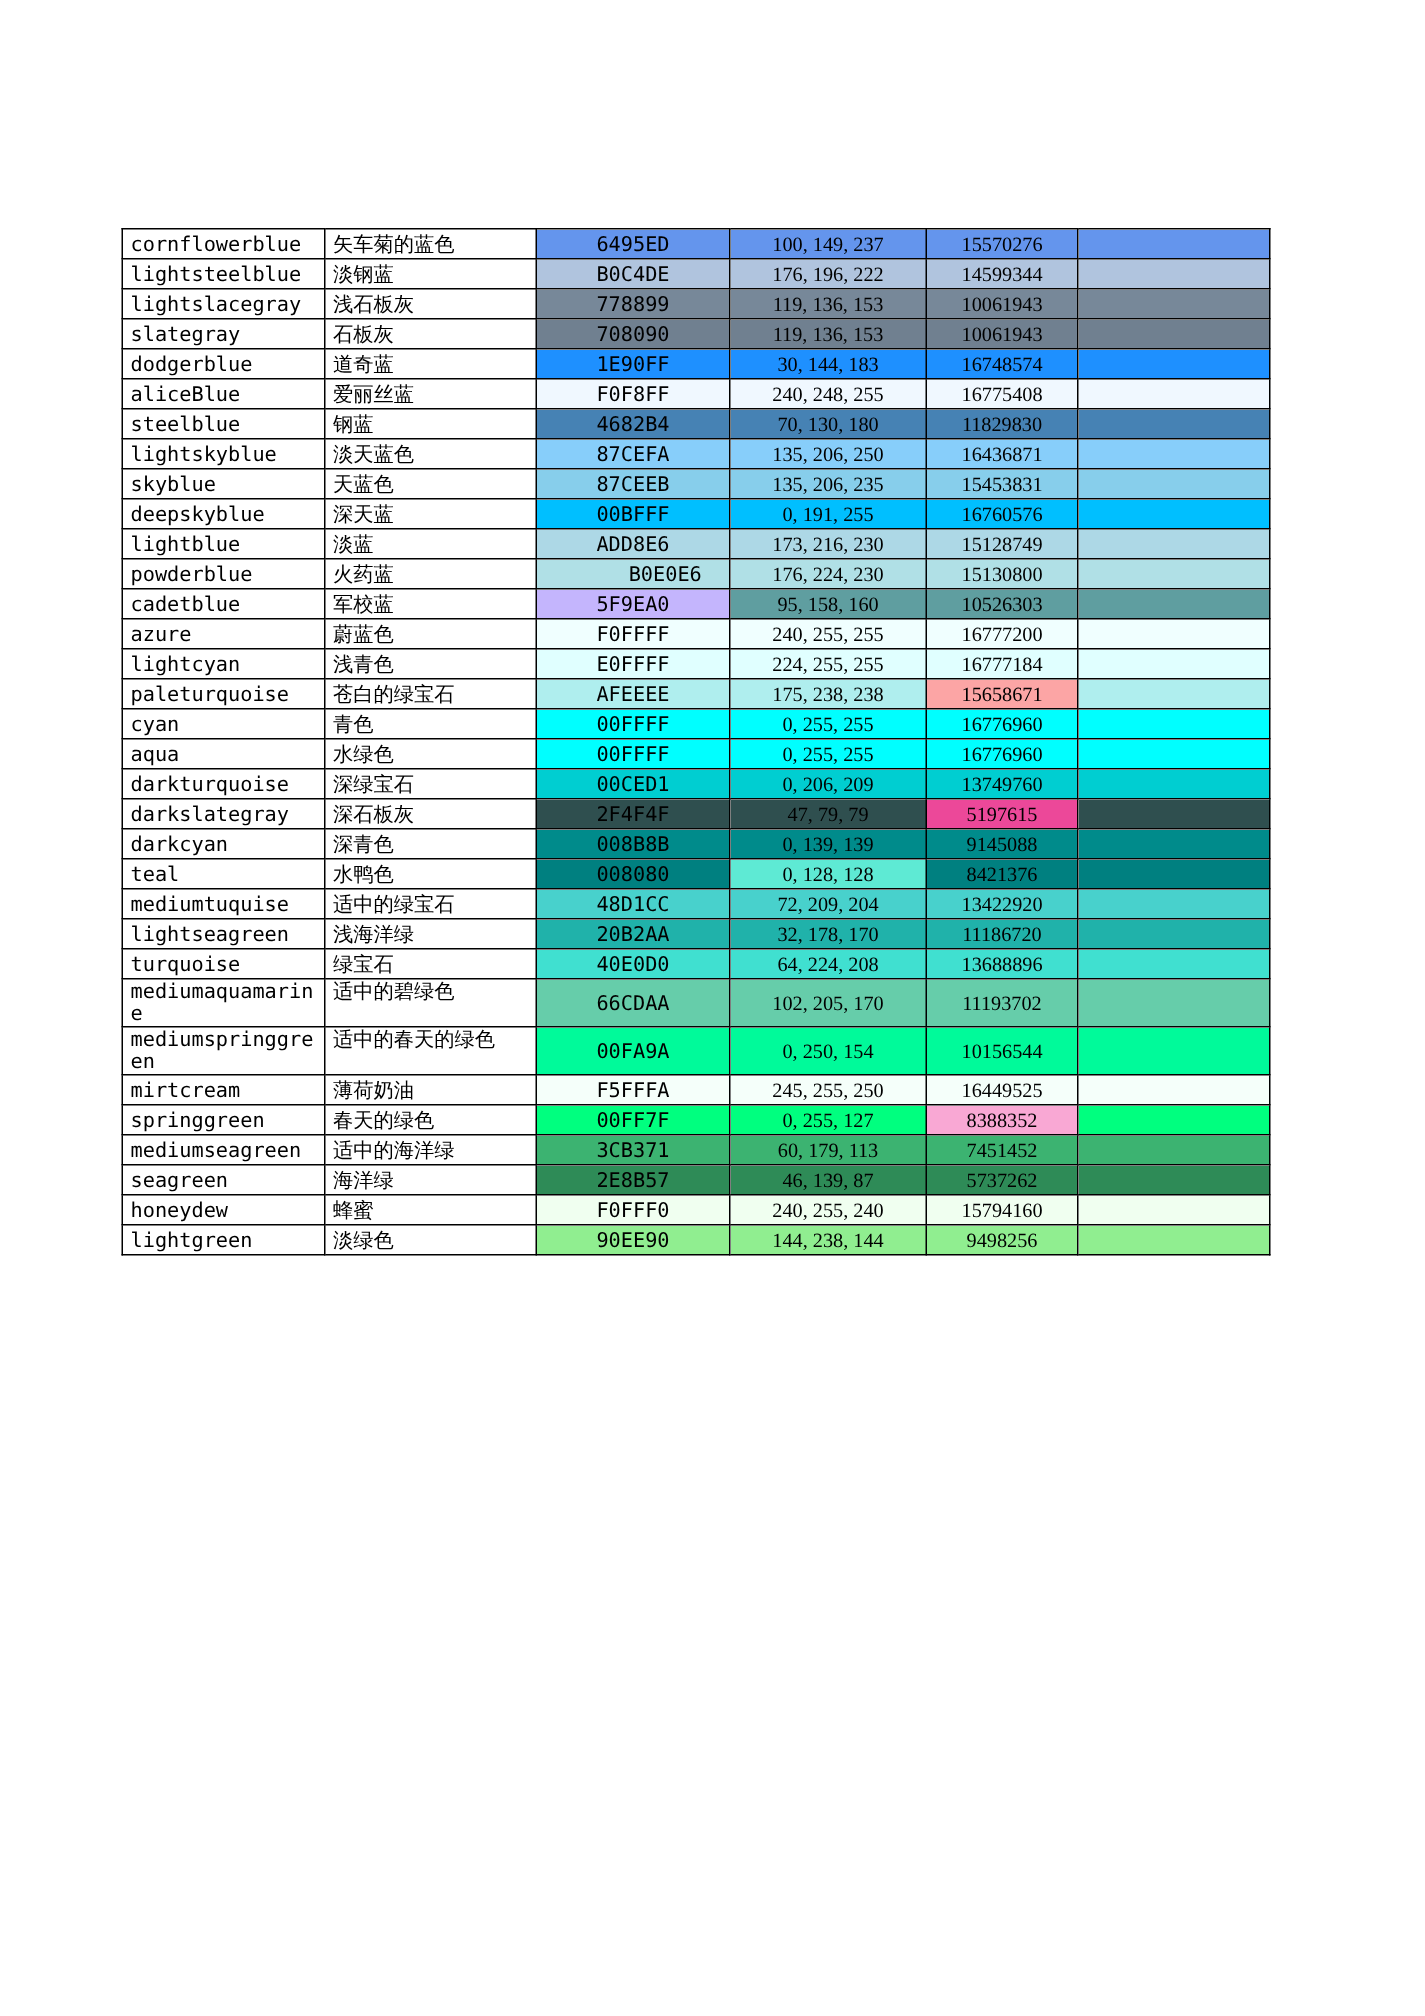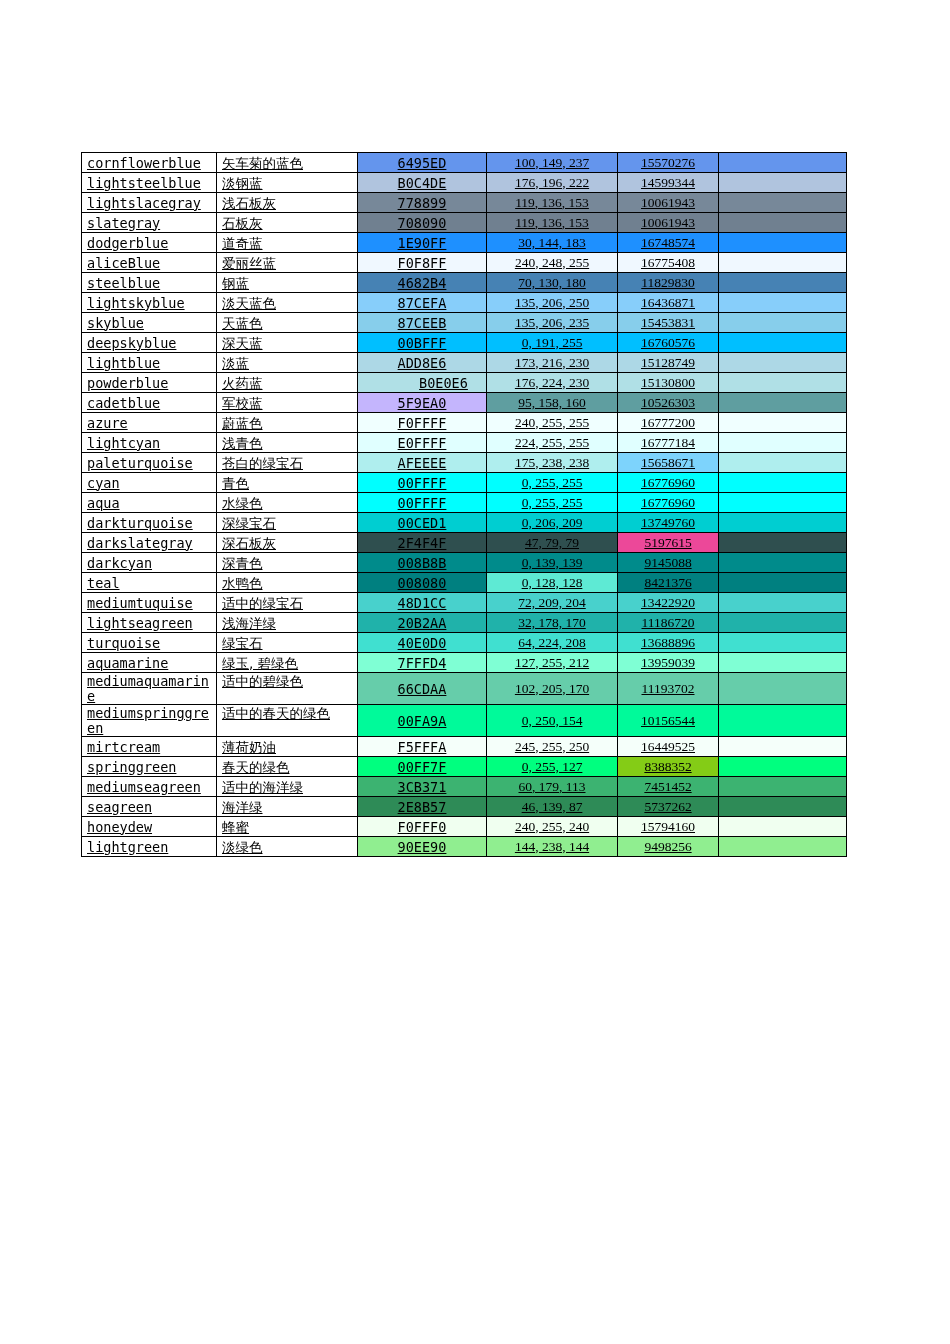--- a/index.html
+++ b/index.html
@@ -28,21 +28,21 @@
     width: 765px;
   }
 
   table.colors col.c-name  { width: 135px; }
   table.colors col.c-cn    { width: 141px; }
   table.colors col.c-hex   { width: 129px; }
   table.colors col.c-rgb   { width: 131px; }
   table.colors col.c-dec   { width: 101px; }
   table.colors col.c-swa   { width: 128px; }
 
-  table.colors tr { height: 20px; text-decoration: underline; }
+  table.colors tr { height: 20px; }
 
   table.colors td {
     border: 1px solid #000000;
     padding: 0 5px;
     font-size: 13.5px;
     line-height: 16px;
     color: #000000;
     overflow: hidden;
     white-space: nowrap;
   }
@@ -222,21 +222,21 @@
           <td class="hex" style="background: rgb(224, 255, 255);">E0FFFF</td>
           <td class="rgb" style="background: rgb(224, 255, 255);">224, 255, 255</td>
           <td class="dec" style="background: rgb(224, 255, 255);">16777184</td>
           <td class="swatch" style="background: rgb(224, 255, 255);"></td>
         </tr>
         <tr>
           <td class="name">paleturquoise</td>
           <td class="cn">苍白的绿宝石</td>
           <td class="hex" style="background: rgb(175, 238, 238);">AFEEEE</td>
           <td class="rgb" style="background: rgb(175, 238, 238);">175, 238, 238</td>
-          <td class="dec" style="background: #7dd3fc;">15658671</td>
+          <td class="dec" style="background: #fca5a5;">15658671</td>
           <td class="swatch" style="background: rgb(175, 238, 238);"></td>
         </tr>
         <tr>
           <td class="name">cyan</td>
           <td class="cn">青色</td>
           <td class="hex" style="background: rgb(0, 255, 255);">00FFFF</td>
           <td class="rgb" style="background: rgb(0, 255, 255);">0, 255, 255</td>
           <td class="dec" style="background: rgb(0, 255, 255);">16776960</td>
           <td class="swatch" style="background: rgb(0, 255, 255);"></td>
         </tr>
@@ -296,28 +296,20 @@
           <td class="dec" style="background: rgb(32, 178, 170);">11186720</td>
           <td class="swatch" style="background: rgb(32, 178, 170);"></td>
         </tr>
         <tr>
           <td class="name">turquoise</td>
           <td class="cn">绿宝石</td>
           <td class="hex" style="background: rgb(64, 224, 208); text-align: center;">40E0D0</td>
           <td class="rgb" style="background: rgb(64, 224, 208);">64, 224, 208</td>
           <td class="dec" style="background: rgb(64, 224, 208);">13688896</td>
           <td class="swatch" style="background: rgb(64, 224, 208);"></td>
-        </tr>
-        <tr>
-          <td class="name">aquamarine</td>
-          <td class="cn">绿玉, 碧绿色</td>
-          <td class="hex" style="background: rgb(127, 255, 212);">7FFFD4</td>
-          <td class="rgb" style="background: rgb(127, 255, 212);">127, 255, 212</td>
-          <td class="dec" style="background: rgb(127, 255, 212);">13959039</td>
-          <td class="swatch" style="background: rgb(127, 255, 212);"></td>
         </tr>
         <tr class="wrap">
           <td class="name">mediumaquamarine</td>
           <td class="cn">适中的碧绿色</td>
           <td class="hex" style="background: rgb(102, 205, 170);">66CDAA</td>
           <td class="rgb" style="background: rgb(102, 205, 170);">102, 205, 170</td>
           <td class="dec" style="background: rgb(102, 205, 170);">11193702</td>
           <td class="swatch" style="background: rgb(102, 205, 170);"></td>
         </tr>
         <tr class="wrap">
@@ -334,21 +326,21 @@
           <td class="hex" style="background: rgb(245, 255, 250);">F5FFFA</td>
           <td class="rgb" style="background: rgb(245, 255, 250);">245, 255, 250</td>
           <td class="dec" style="background: rgb(245, 255, 250);">16449525</td>
           <td class="swatch" style="background: rgb(245, 255, 250);"></td>
         </tr>
         <tr>
           <td class="name">springgreen</td>
           <td class="cn">春天的绿色</td>
           <td class="hex" style="background: rgb(0, 255, 127);">00FF7F</td>
           <td class="rgb" style="background: rgb(0, 255, 127);">0, 255, 127</td>
-          <td class="dec" style="background: #84cc16; margin-top: 33px;">8388352</td>
+          <td class="dec" style="background: #f9a8d4; margin-top: 33px;">8388352</td>
           <td class="swatch" style="background: rgb(0, 255, 127);"></td>
         </tr>
         <tr>
           <td class="name">mediumseagreen</td>
           <td class="cn">适中的海洋绿</td>
           <td class="hex" style="background: rgb(60, 179, 113);">3CB371</td>
           <td class="rgb" style="background: rgb(60, 179, 113);">60, 179, 113</td>
           <td class="dec" style="background: rgb(60, 179, 113);">7451452</td>
           <td class="swatch" style="background: rgb(60, 179, 113);"></td>
         </tr>

